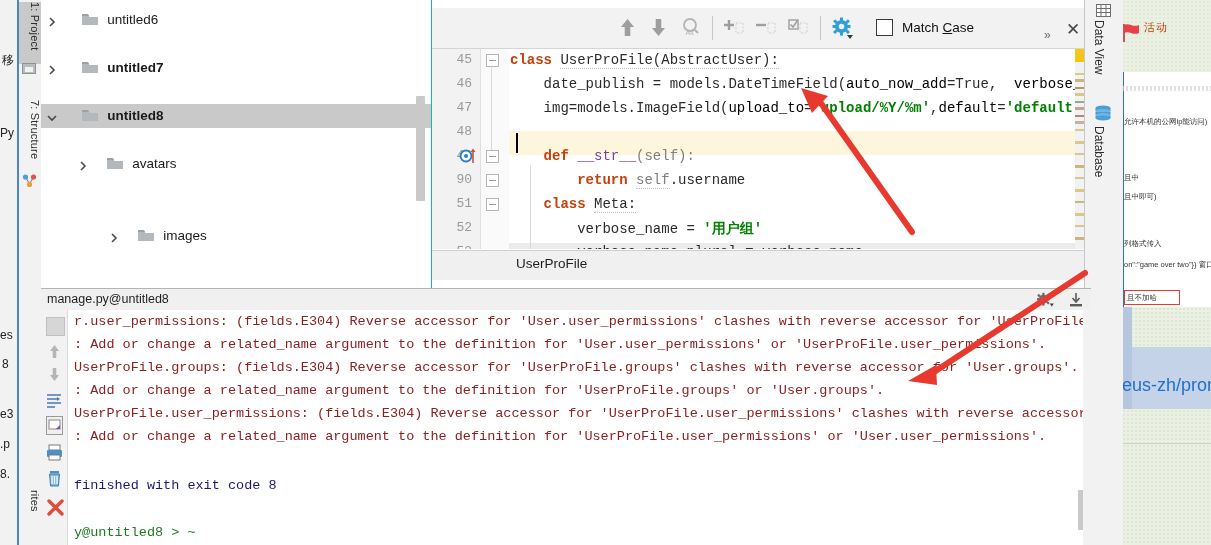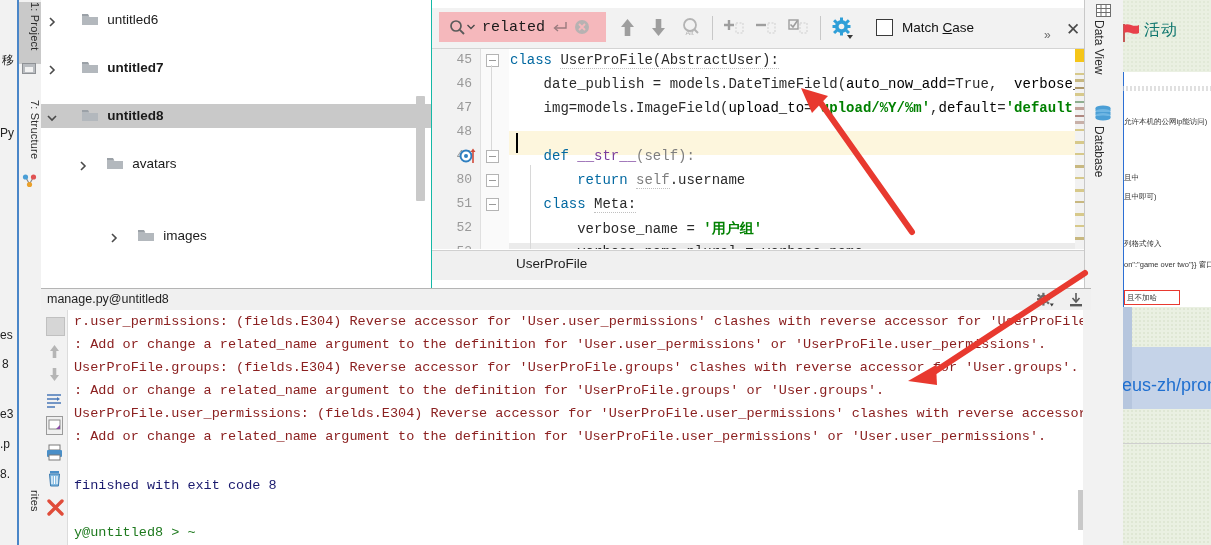--- a/index.html
+++ b/index.html
@@ -13,21 +13,21 @@
   }
   .root{position:absolute;left:0;top:0;width:1211px;height:545px;overflow:hidden;background:#f2f2f2;}
 
   
   .bgpage{position:absolute;left:1122px;top:0;width:89px;height:545px;background:#ffffff;overflow:hidden;}
   .bg-hero{position:absolute;left:0;top:0;width:89px;height:72px;background:#eaf0e2;}
   .bg-hero .dots{position:absolute;inset:0;
      background-image:radial-gradient(#dfe7d4 1px, transparent 1px);
      background-size:4px 4px;opacity:.8;}
   .bg-flag{position:absolute;left:-2px;top:22px;width:22px;height:22px;}
-  .bg-huodong{position:absolute;left:22px;top:20px;font-size:16px;color:#0f766e;letter-spacing:1px;}
+  .bg-huodong{position:absolute;left:22px;top:20px;font-size:11px;color:#c2410c;letter-spacing:1px;}
   .bg-noise{position:absolute;left:0;top:86px;width:89px;height:5px;
      background:repeating-linear-gradient(90deg,#cfcfcf 0 2px,#fff 2px 4px);opacity:.65;}
   .bg-line{position:absolute;left:2px;font-size:7.5px;color:#333;white-space:nowrap;}
   .bg-red-box{position:absolute;left:2px;top:290px;width:54px;height:13px;border:1.5px solid #e8392f;}
   .bg-red-box span{font-size:7.5px;color:#333;position:absolute;left:2px;top:2px;white-space:nowrap;}
   .bg-band{position:absolute;left:0;width:89px;}
   .bg-band.green{background:#eaf0e2;}
   .bg-band.green .dots{position:absolute;inset:0;
      background-image:radial-gradient(#dfe7d4 1px,transparent 1px);background-size:4px 4px;}
   .bg-band.blue{background:#c5d3e8;}
@@ -72,21 +72,21 @@
   .chev{position:absolute;left:612px;top:20px;font-size:12px;color:#6b6b6b;}
   .xclose{position:absolute;left:634px;top:13px;font-size:17px;color:#4a4a4a;line-height:1;}
 
   .code{position:absolute;left:0;top:49px;width:652px;height:200px;background:#ffffff;overflow:hidden;
         font-family:"Liberation Mono",monospace;font-size:14px;}
   .gutter{position:absolute;left:0;top:0;width:48px;height:200px;background:#f2f2f2;
           border-right:1px solid #e0e0e0;}
   .ln{position:absolute;right:8px;color:#999;font-size:13px;}
   .foldcol{position:absolute;left:49px;top:0;width:28px;height:200px;background:#fafafa;}
   .cline{position:absolute;left:78px;white-space:pre;color:#2b2b2b;}
-  .kw{color:#0369a1;font-weight:normal;}
+  .kw{color:#c2410c;font-weight:bold;}
   .fn{color:#7a3e9d;}
   .param{color:#000000;}
   .strb{color:#008000;font-weight:bold;}
   .dim{color:#7f7f7f;}
   .hl48{position:absolute;left:0;top:82px;width:652px;height:24px;background:#fdf6dd;}
   .hl53{position:absolute;left:77px;top:194px;width:575px;height:20px;background:#ebebeb;}
   .caret{position:absolute;left:84px;top:84px;width:2px;height:20px;background:#000;}
   .fold{position:absolute;width:11px;height:11px;border:1px solid #b4b4b4;background:#fff;}
   .fold:after{content:"";position:absolute;left:2px;top:4.5px;width:7px;height:1px;background:#9a9a9a;}
   .vline{position:absolute;left:98px;width:1px;background:#d8d8d8;}
@@ -292,38 +292,20 @@
       </svg>
       <span class="tlabel">images</span>
     </div>
 
     <div class="tscroll"></div>
   </div>
 
   <div class="editorwrap">
 
     <div class="findbar">
-      <div class="findbox">
-        <svg style="margin-left:10px" width="17" height="17" viewBox="0 0 17 17">
-          <circle cx="7" cy="7" r="5" fill="none" stroke="#5a5a5a" stroke-width="1.7"></circle>
-          <line x1="10.8" y1="10.8" x2="15" y2="15" stroke="#5a5a5a" stroke-width="1.9"></line>
-        </svg>
-        <svg style="margin-left:1px" width="8" height="6" viewBox="0 0 8 6">
-          <path d="M0.5 1 L4 4.5 L7.5 1" stroke="#4a4a4a" stroke-width="1.4" fill="none"></path>
-        </svg>
-        <span class="ftext">related</span>
-        <svg style="margin-left:8px" width="14" height="12" viewBox="0 0 14 12">
-          <path d="M13 1 L13 7 L2 7" stroke="#9a7b7e" stroke-width="1.4" fill="none"></path>
-          <path d="M5 4 L1.5 7 L5 10" stroke="#9a7b7e" stroke-width="1.4" fill="none"></path>
-        </svg>
-        <svg style="margin-left:7px" width="16" height="16" viewBox="0 0 16 16">
-          <circle cx="8" cy="8" r="7" fill="#b7b2b2"></circle>
-          <path d="M5 5 L11 11 M11 5 L5 11" stroke="#f5b8bc" stroke-width="1.9"></path>
-        </svg>
-      </div>
 
       <svg class="tbicon" style="left:186px" width="19" height="21" viewBox="0 0 19 21">
         <path d="M9.5 2 L16 10 L12.3 10 L12.3 19 L6.7 19 L6.7 10 L3 10 Z" fill="#9e9e9e"></path>
       </svg>
       <svg class="tbicon" style="left:217px" width="19" height="21" viewBox="0 0 19 21">
         <path d="M9.5 19 L16 11 L12.3 11 L12.3 2 L6.7 2 L6.7 11 L3 11 Z" fill="#9e9e9e"></path>
       </svg>
       <svg class="tbicon" style="left:248px" width="21" height="21" viewBox="0 0 21 21">
         <circle cx="10" cy="8" r="6" fill="none" stroke="#b4b4b4" stroke-width="1.8"></circle>
         <line x1="14.5" y1="12.5" x2="18" y2="16" stroke="#b4b4b4" stroke-width="2"></line>
@@ -376,21 +358,21 @@
     <div class="code">
       <div class="hl48"></div>
       <div class="hl53"></div>
 
       <div class="gutter">
         <div class="ln" style="top:3px">45</div>
         <div class="ln" style="top:27px">46</div>
         <div class="ln" style="top:51px">47</div>
         <div class="ln" style="top:75px">48</div>
         <div class="ln" style="top:99px">49</div>
-        <div class="ln" style="top:123px">80</div>
+        <div class="ln" style="top:123px">90</div>
         <div class="ln" style="top:147px">51</div>
         <div class="ln" style="top:171px">52</div>
         <div class="ln" style="top:195px">53</div>
       </div>
 
       <div class="foldcol">
 
         <svg style="position:absolute;left:-22px;top:98px" width="20" height="18" viewBox="0 0 20 18">
           <circle cx="7" cy="9" r="5.5" fill="#fff" stroke="#2f7fc0" stroke-width="2"></circle>
           <circle cx="7" cy="9" r="2" fill="#2f7fc0"></circle>

